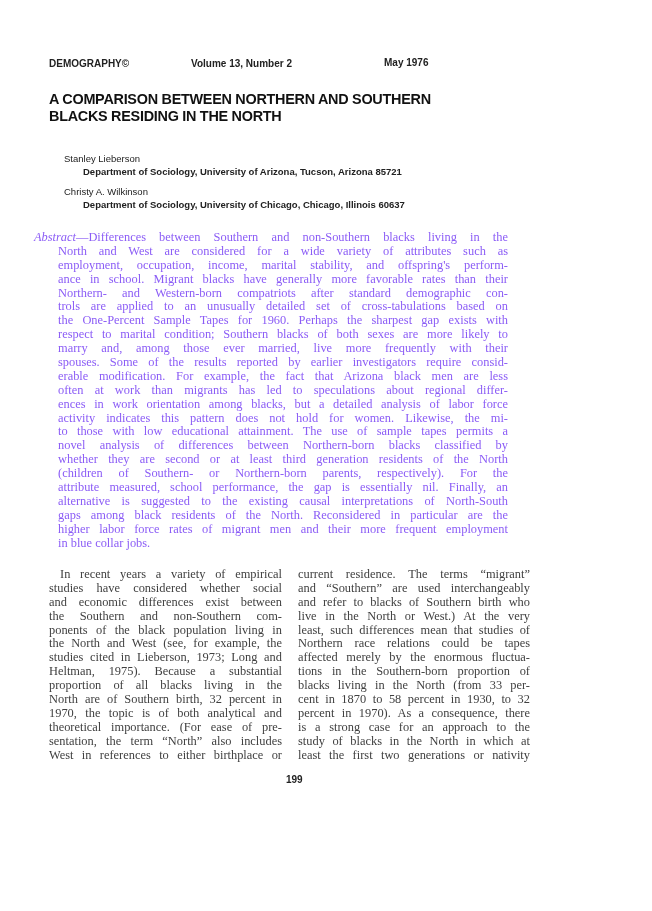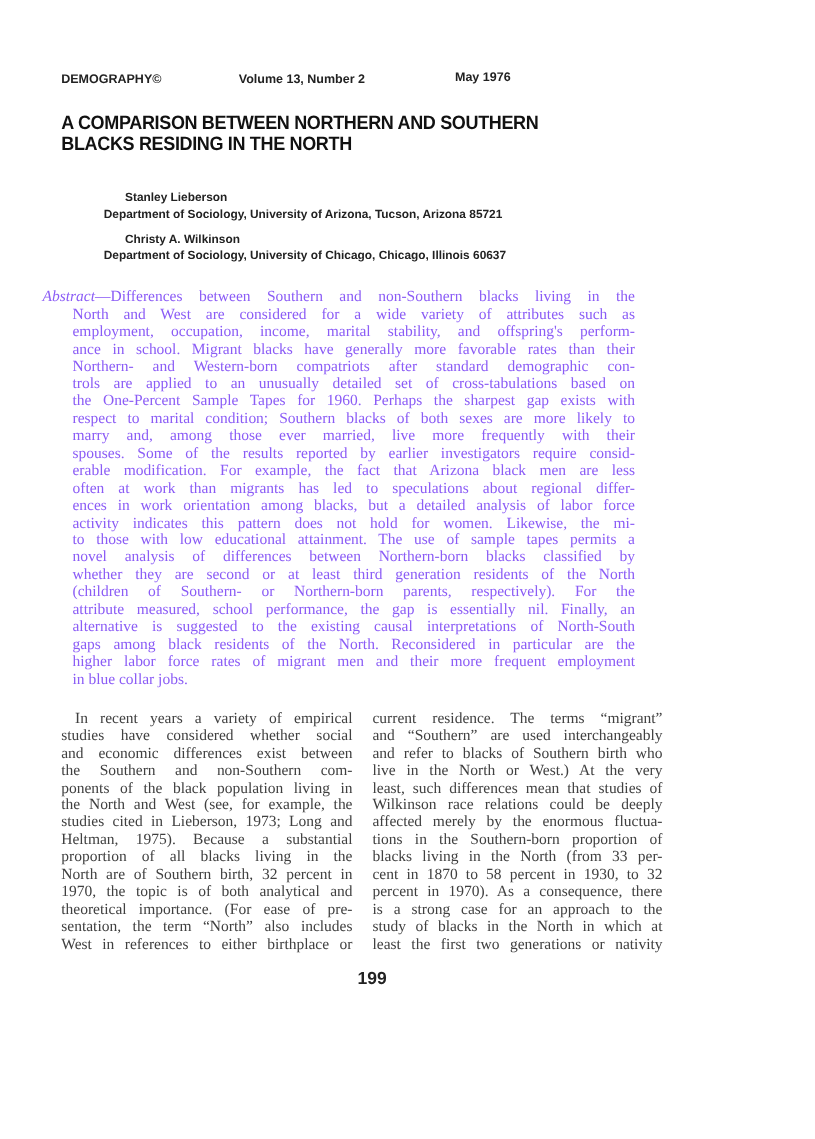--- a/index.html
+++ b/index.html
@@ -3,48 +3,48 @@
   <meta charset="utf-8">
   <style>
     html, body { margin: 0; padding: 0; background: #ffffff; }
     body { width: 652px; height: 911px; position: relative; overflow: hidden; color: #1a1a1a; }
     .page { position: absolute; left: 0; top: 0; width: 652px; height: 911px; }
 
     .running-head { position: absolute; top: 58px; left: 0; width: 652px; height: 16px;
       font-family: "Liberation Sans", sans-serif; font-weight: bold; font-size: 10px; color: #222; }
     .rh-left { position: absolute; left: 49px; top: 0; }
     .rh-center { position: absolute; left: 191px; top: 0; }
-    .rh-right { position: absolute; left: 364px; top: -1px; text-align: right; }
+    .rh-right { position: absolute; left: 384px; top: -1px; text-align: right; }
 
     .title { position: absolute; left: 49px; top: 90px; width: 460px;
       font-family: "Liberation Sans", sans-serif; font-weight: bold; font-size: 15.5px;
       line-height: 17px; color: #111; letter-spacing: -0.3px; transform: scaleX(0.93); transform-origin: left top; }
 
     .author { position: absolute; left: 64px; font-family: "Liberation Sans", sans-serif; color: #222; }
-    .author-name { font-weight: bold; font-size: 9.5px; line-height: 12px; margin-left: 36px; }
+    .author-name { font-weight: normal; font-size: 9.5px; line-height: 12px; }
     .author-aff { font-size: 9.5px; line-height: 12px; margin-left: 19px; margin-top: 1px; font-weight: bold; }
     .author-1 { top: 153px; }
     .author-2 { top: 186px; }
 
     .abstract { position: absolute; left: 34px; top: 231px; width: 474px;
       font-family: "Liberation Serif", serif; font-size: 12.4px; line-height: 13.9px; color: #8b5cf6; }
     .abstract-line { white-space: nowrap; height: 13.9px; text-align: justify; text-align-last: justify; }
     .abstract-line.indent { padding-left: 24px; }
     .abstract-line.last { text-align-last: left; }
     .abstract-label { font-style: italic; }
 
     .col { position: absolute; top: 568px; width: 233px;
       font-family: "Liberation Serif", serif; font-size: 12.4px; line-height: 13.9px; color: #404040; }
     .col-left { left: 49px; }
     .col-right { left: 298px; width: 232px; }
     .col-line { white-space: nowrap; height: 13.9px; text-align: justify; text-align-last: justify; }
     .col-line.first-indent { padding-left: 11px; }
 
     .page-number { position: absolute; left: 286px; top: 774px;
-      font-family: "Liberation Sans", sans-serif; font-weight: bold; font-size: 14px; color: #222; }
+      font-family: "Liberation Sans", sans-serif; font-weight: bold; font-size: 10px; color: #222; }
   </style>
 </head>
 <body>
 
 <div class="page">
 
   <div class="running-head">
     <span class="rh-left">DEMOGRAPHY©</span>
     <span class="rh-center">Volume 13, Number 2</span>
     <span class="rh-right">May 1976</span>
@@ -107,21 +107,21 @@
       <div class="col-line">theoretical importance. (For ease of pre-</div>
       <div class="col-line">sentation, the term “North” also includes</div>
       <div class="col-line">West in references to either birthplace or</div>
     </div>
   <div class="col col-right" id="col-right">
       <div class="col-line">current residence. The terms “migrant”</div>
       <div class="col-line">and “Southern” are used interchangeably</div>
       <div class="col-line">and refer to blacks of Southern birth who</div>
       <div class="col-line">live in the North or West.) At the very</div>
       <div class="col-line">least, such differences mean that studies of</div>
-      <div class="col-line">Wilkinson race relations could be deeply</div>
+      <div class="col-line">Northern race relations could be tapes</div>
       <div class="col-line">affected merely by the enormous fluctua-</div>
       <div class="col-line">tions in the Southern-born proportion of</div>
       <div class="col-line">blacks living in the North (from 33 per-</div>
       <div class="col-line">cent in 1870 to 58 percent in 1930, to 32</div>
       <div class="col-line">percent in 1970). As a consequence, there</div>
       <div class="col-line">is a strong case for an approach to the</div>
       <div class="col-line">study of blacks in the North in which at</div>
       <div class="col-line">least the first two generations or nativity</div>
     </div>
 

